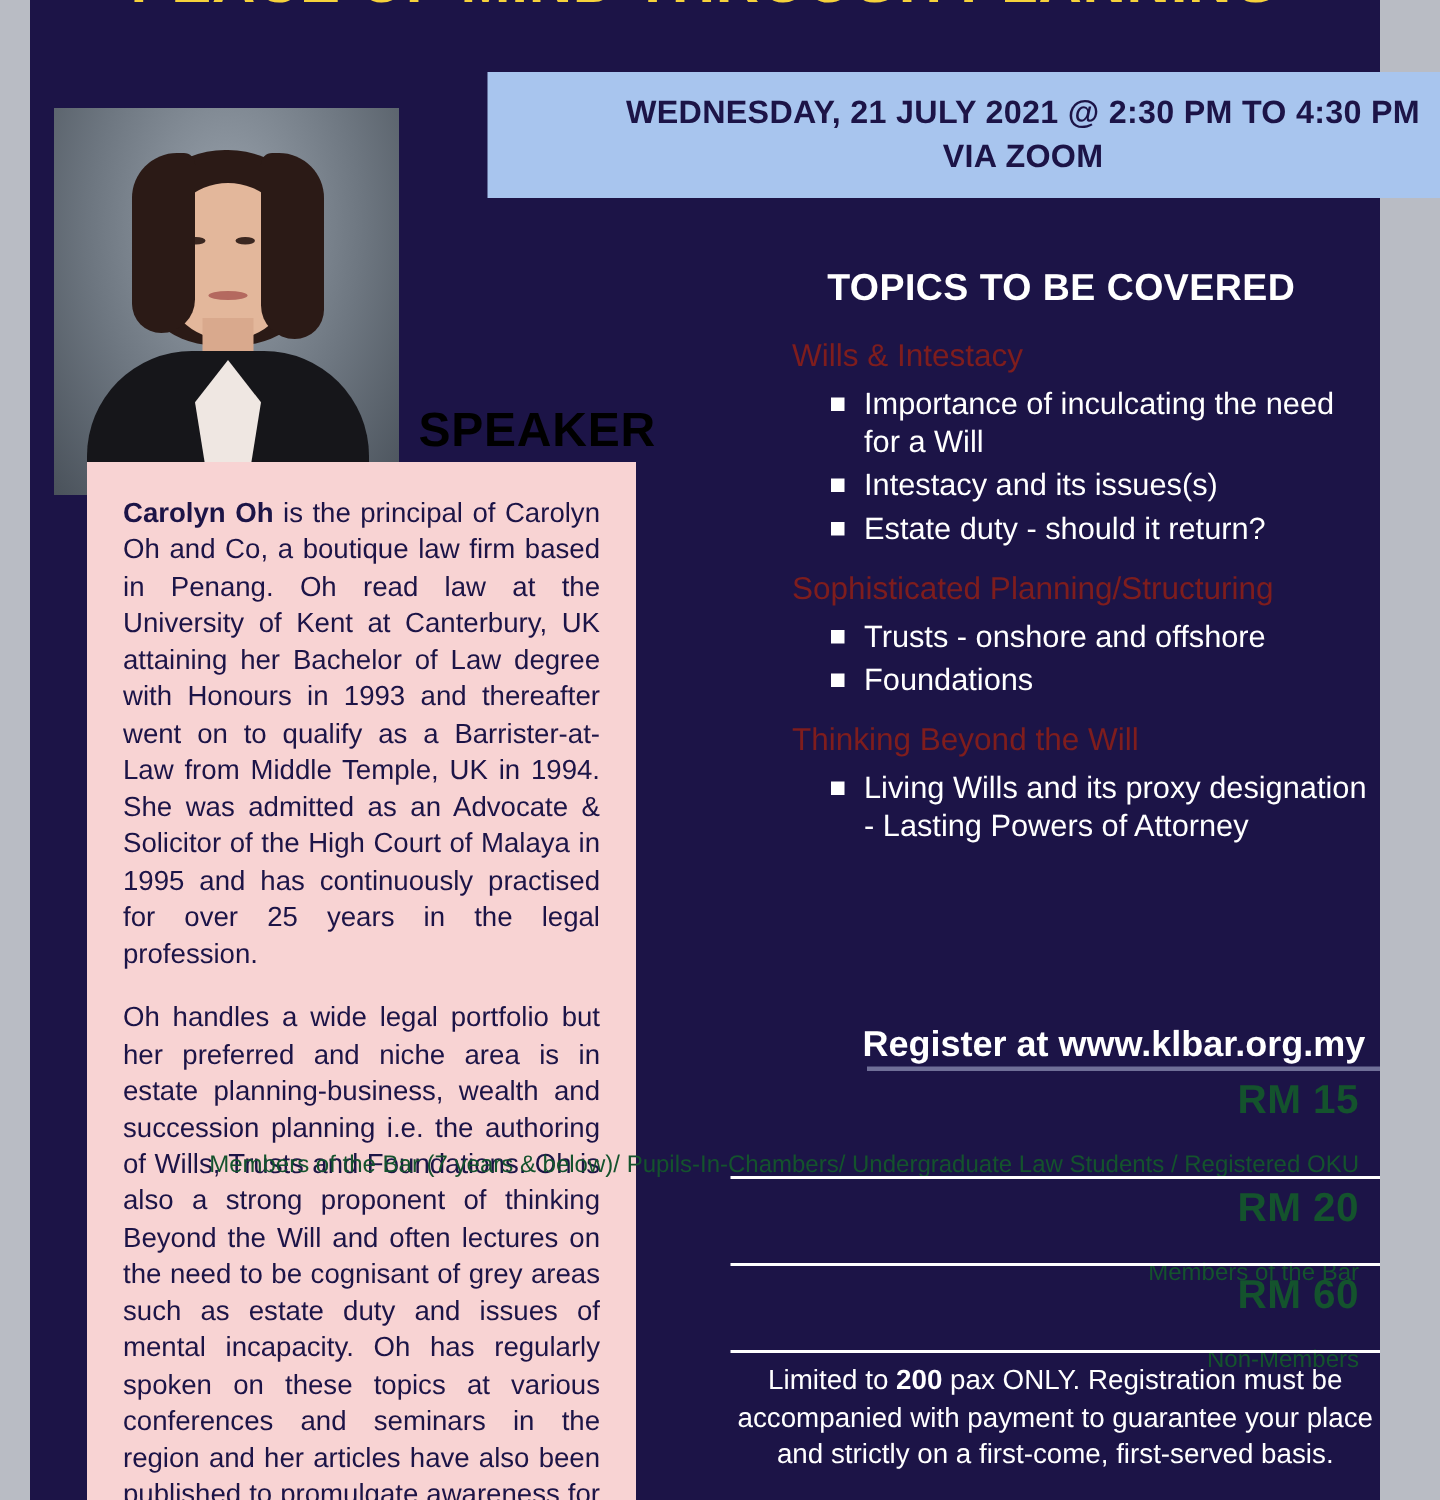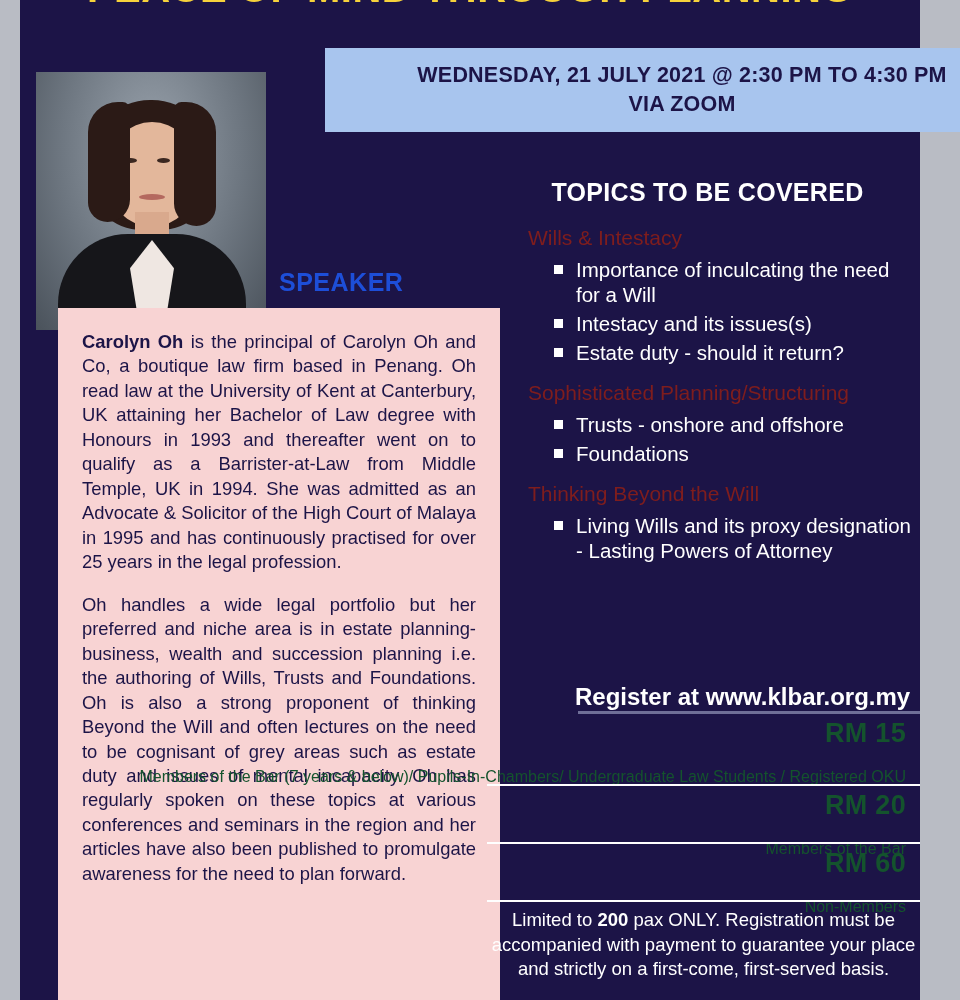--- a/index.html
+++ b/index.html
@@ -155,32 +155,32 @@
     width: 26px; height: 6px;
     background: #b4695f;
     border-radius: 50%;
   }
 
   
   .speaker-label {
     position: absolute;
     left: 279px;
     top: 268px;
-    color: #1d4ed8;
-    font-size: 25px;
+    color: #000000;
+    font-size: 32px;
     font-weight: bold;
     letter-spacing: 0.5px;
   }
 
   
   .bio-box {
     position: absolute;
     left: 58px;
     top: 308px;
-    width: 442px;
+    width: 366px;
     height: 692px;
     background: #f8d3d3;
     color: #1c1447;
     padding: 22px 24px 0 24px;
     box-sizing: border-box;
     font-size: 18.4px;
     line-height: 1.33;
     text-align: justify;
   }
   .bio-box p { margin: 0 0 18px 0; }

